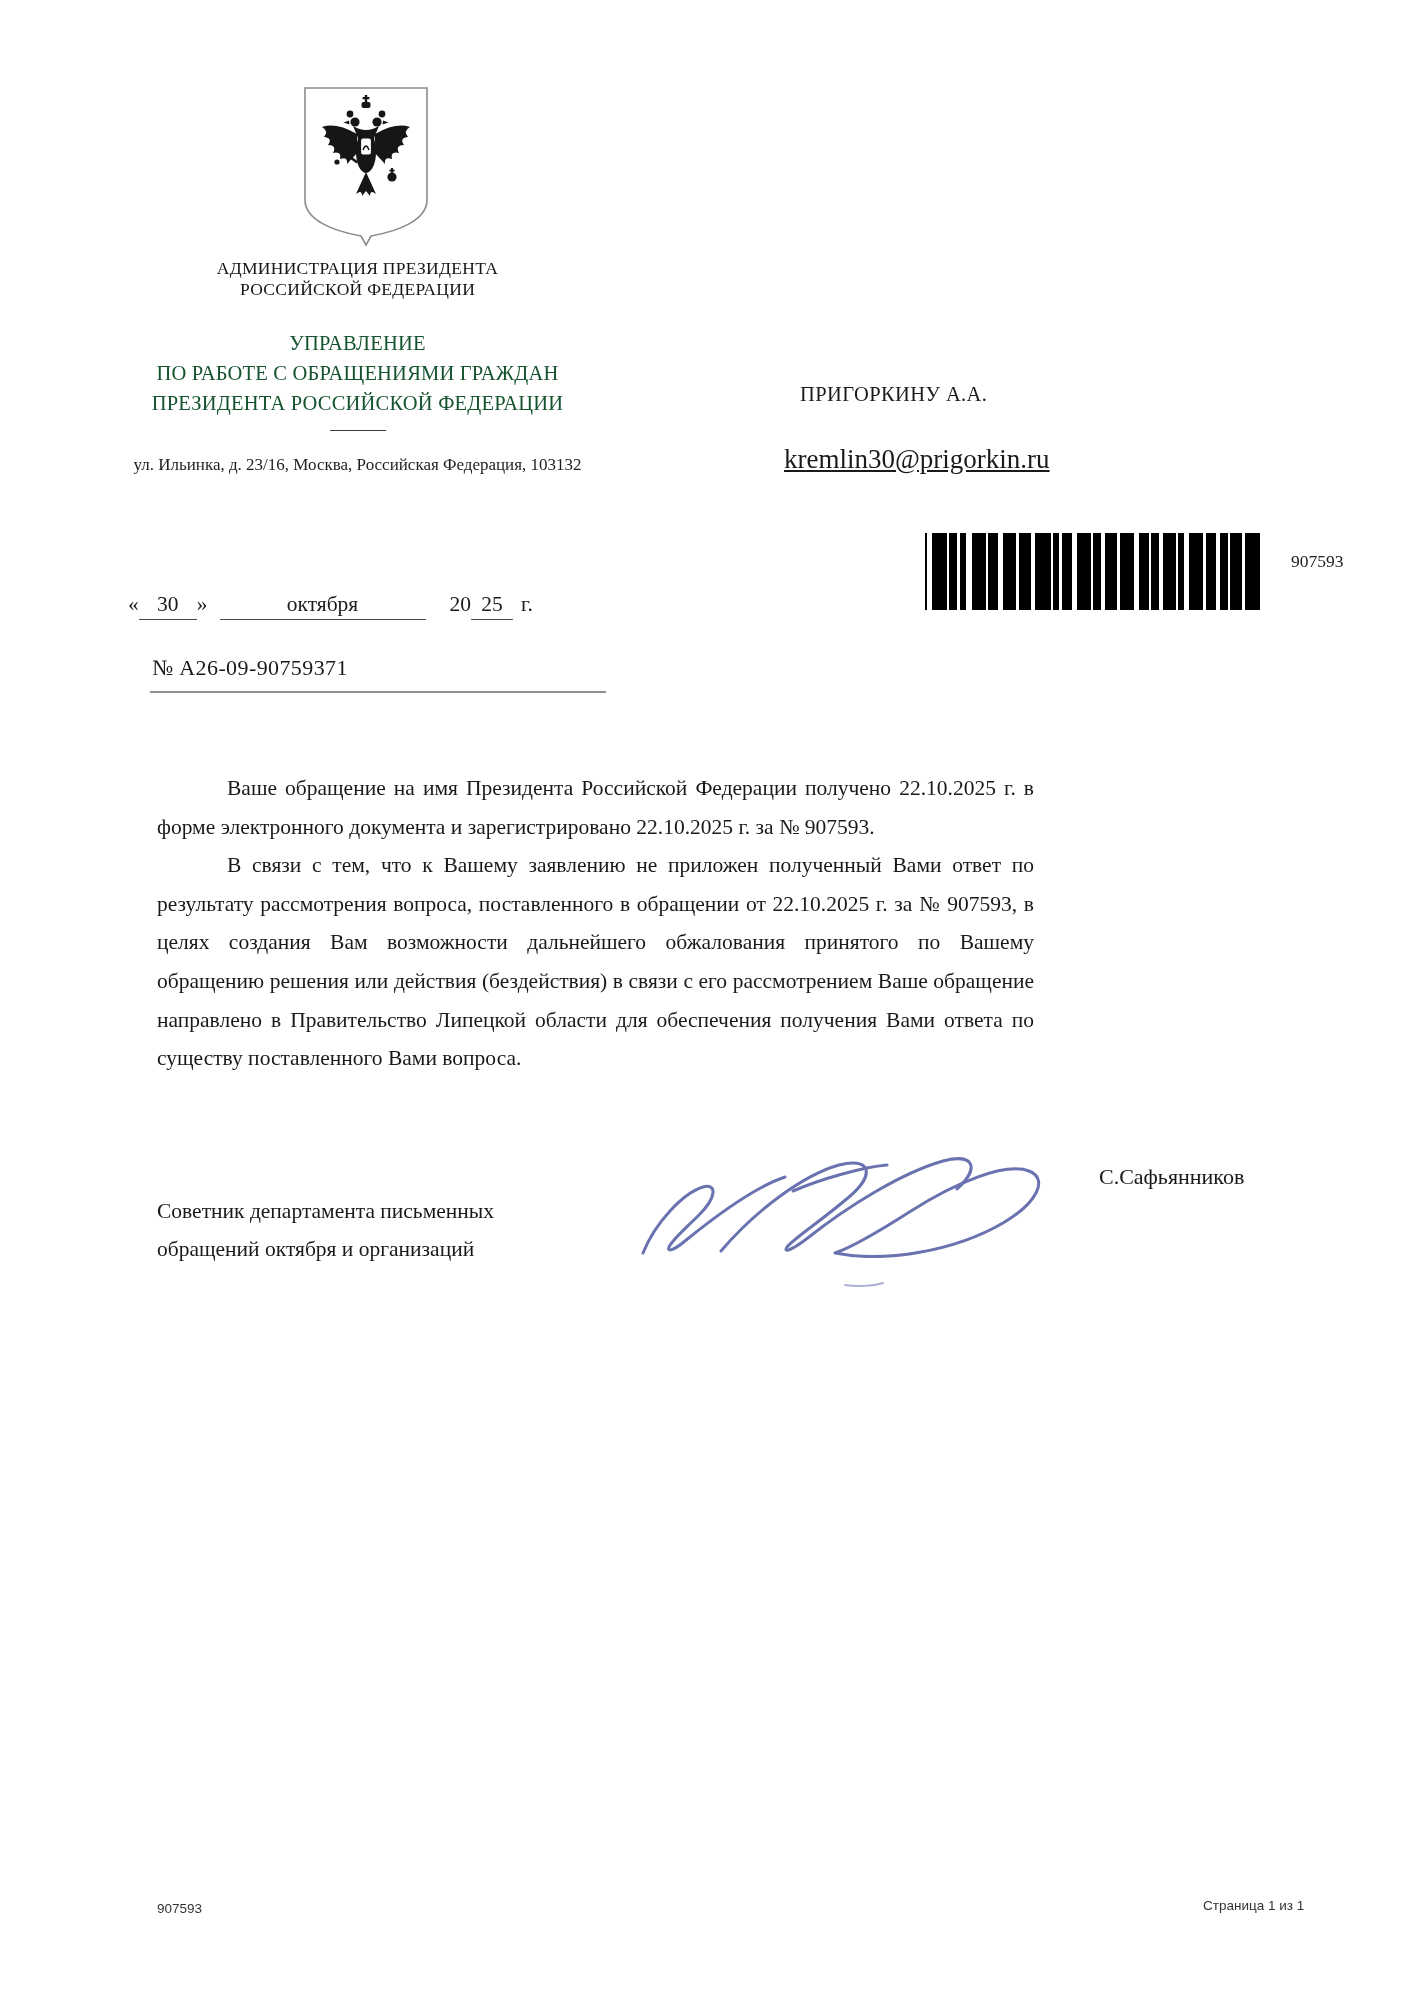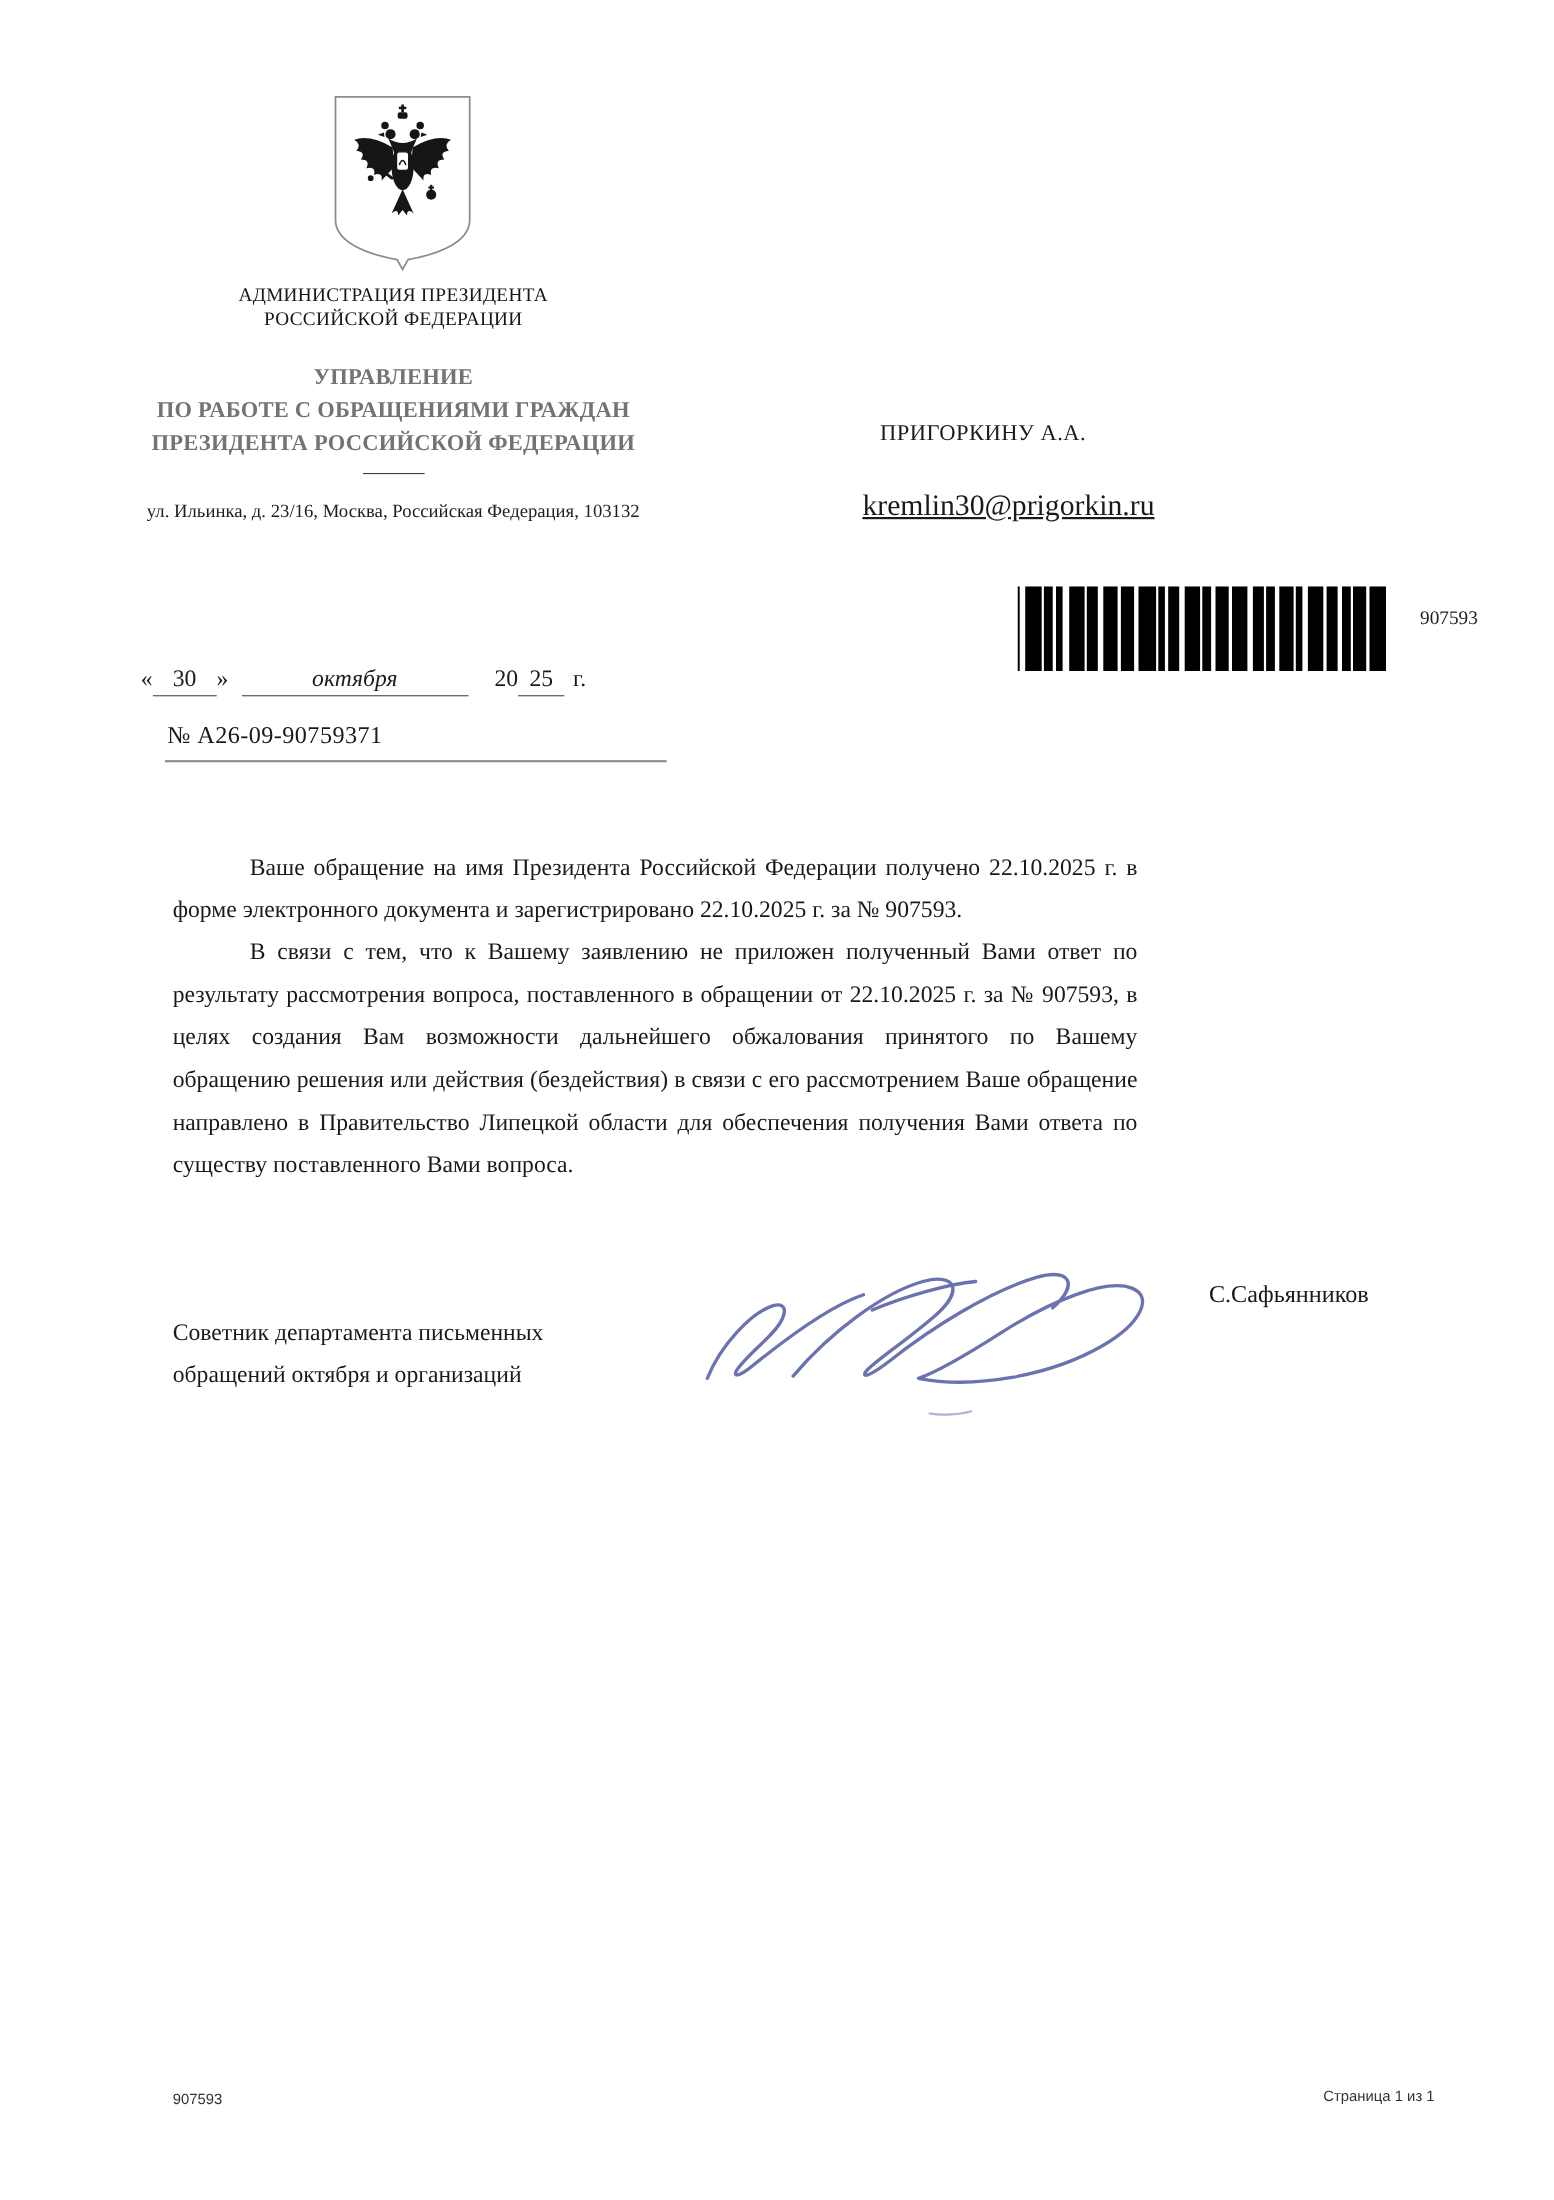--- a/index.html
+++ b/index.html
@@ -10,38 +10,38 @@
     font-family: "Liberation Serif", serif;
     color: #1a1a1a;
     overflow: hidden;
   }
   .page { position: absolute; inset: 0; background: #ffffff; }
 
   
   .emblem-wrap { position: absolute; left: 300px; top: 84px; width: 132px; height: 166px; }
   .org-col { position: absolute; left: 75px; top: 258px; width: 565px; text-align: center; }
   .admin-line { font-size: 17.5px; letter-spacing: 0.3px; line-height: 21px; color: #161616; }
-  .dept-block { margin-top: 28px; font-weight: bold; font-size: 20.5px; line-height: 30px; letter-spacing: 0.2px; color: #737373; }
+  .dept-block { margin-top: 28px; font-weight: normal; font-size: 20.5px; line-height: 30px; letter-spacing: 0.2px; color: #14532d; }
   .divider { width: 56px; height: 0; border-top: 1.6px solid #3c3c3c; margin: 12px auto 0 auto; }
   .address-line { margin-top: 24px; font-size: 17px; color: #1e1e1e; }
 
   
   .recipient-name { position: absolute; left: 800px; top: 383px; font-size: 20.5px; letter-spacing: 0.4px; }
   .recipient-email { position: absolute; left: 784px; top: 444px; font-size: 27px; text-decoration: underline; }
 
   
   .barcode { position: absolute; left: 925px; top: 533px; width: 345px; height: 77px; display: flex; align-items: stretch; overflow: hidden; }
   .barcode .bar { background: #000; height: 100%; flex: 0 0 auto; }
   .barcode .gap { background: transparent; height: 100%; flex: 0 0 auto; }
   .barcode-number { position: absolute; left: 1291px; top: 551px; font-size: 17.5px; color: #222; }
 
   
   .date-line { position: absolute; left: 128px; top: 592px; font-size: 21.5px; white-space: nowrap; }
   .u-day { display: inline-block; min-width: 58px; text-align: center; border-bottom: 1.8px solid #4a4a4a; padding-bottom: 2px; }
-  .u-month { display: inline-block; min-width: 206px; text-align: center; border-bottom: 1.8px solid #4a4a4a; padding-bottom: 2px; margin: 13px 10px 0 12px; font-style: italic; }
+  .u-month { display: inline-block; min-width: 206px; text-align: center; border-bottom: 1.8px solid #4a4a4a; padding-bottom: 2px; margin: 0 10px 0 12px; }
   .u-year { display: inline-block; min-width: 42px; text-align: center; border-bottom: 1.8px solid #4a4a4a; padding-bottom: 2px; }
   .century { margin-left: 14px; }
   .year-suffix { margin-left: 8px; }
 
   .ref-line { position: absolute; left: 152px; top: 655px; font-size: 22px; letter-spacing: 0.4px; }
   .ref-underline { position: absolute; left: 150px; top: 691px; width: 456px; height: 0; border-top: 2px solid #8f8f8f; }
 
   
   .body-text { position: absolute; left: 157px; top: 769px; width: 877px; }
   .body-text p {

